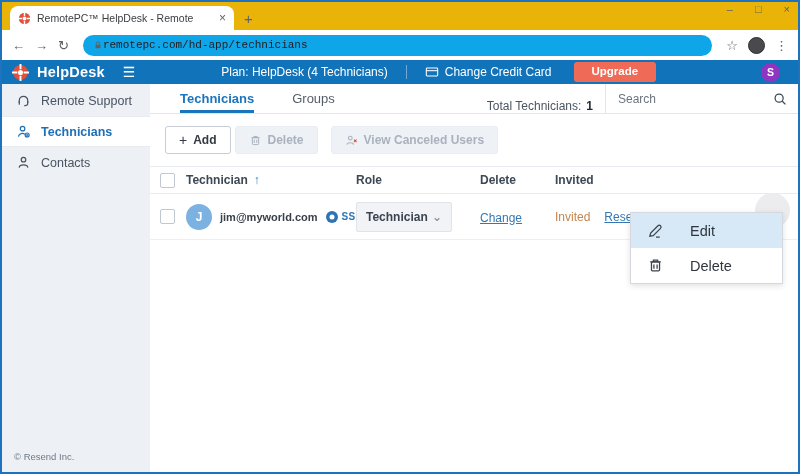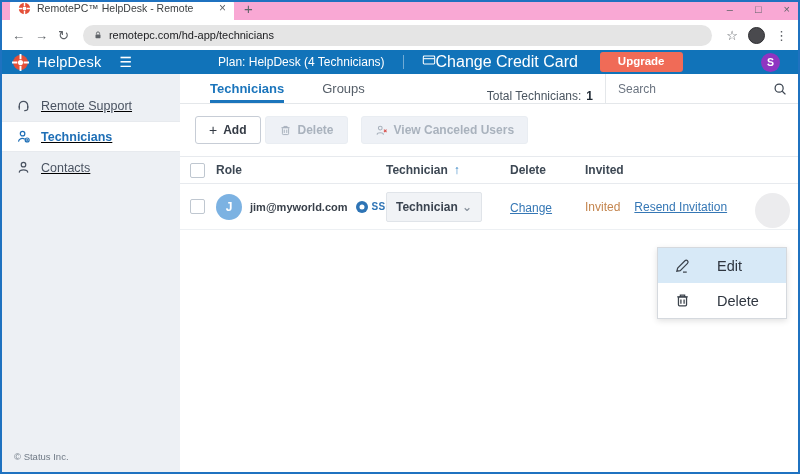--- a/index.html
+++ b/index.html
@@ -4,54 +4,54 @@
 <style>
   * { margin:0; padding:0; box-sizing:border-box; }
   html,body { background:#fff; }
   body { font-family:"Liberation Sans","DejaVu Sans",sans-serif; }
   .screen{
     position:relative; width:800px; height:474px;
     border:2px solid #1f72c0; display:flex; flex-direction:column;
     background:#fff; overflow:hidden;
   }
   
-  .tabstrip{ height:18px; background:#f9a8d4; display:flex; align-items:flex-end; flex:0 0 auto; position:relative;}
+  .tabstrip{ height:28px; background:#eab308; display:flex; align-items:flex-end; flex:0 0 auto; position:relative;}
   .tab{ margin-left:8px; width:224px; height:24px; background:#fff; border-radius:8px 8px 0 0;
         display:flex; align-items:center; padding:0 8px; gap:6px; }
   .tab-title{ font-size:10.5px; color:#3c4043; white-space:nowrap; overflow:hidden; text-overflow:ellipsis; flex:1;}
   .tab-close{ font-size:12px; color:#5f6368; line-height:1; cursor:default;}
   .newtab{ font-size:15px; color:#5f6368; margin:0 0 4px 10px; line-height:1;}
   .wincontrols{ position:absolute; right:8px; top:2px; display:flex; gap:22px; align-items:center;}
   .wincontrols span{ font-size:11px; color:#5f6368; line-height:1;}
   .favicon{ width:13px; height:13px; display:inline-flex;}
   .favicon svg{ width:100%; height:100%;}
   
   .urlbar{ height:30px; background:#fff; display:flex; align-items:center; padding:0 10px; gap:10px; flex:0 0 auto;}
   .navic{ font-size:13px; color:#5f6368; line-height:1;}
-  .urlpill{ flex:1; height:21px; background:#e5e5e5; border-radius:11px; display:flex; align-items:center; padding:0 10px; gap:6px; margin:0 4px;}
+  .urlpill{ flex:1; height:21px; background:#0ea5e9; border-radius:11px; display:flex; align-items:center; padding:0 10px; margin:0 4px;font-family:Liberation Mono, monospace;}
   .urlpill svg{ width:10px; height:10px; flex:0 0 auto;}
   .urltext{ font-size:11px; color:#202124;}
   .chrome-avatar{ width:17px; height:17px; border-radius:50%; background:#4a4a4e; border:1px solid #2f2f33;}
   
   .appheader{ height:24px; background:#1173b9; display:flex; align-items:center; padding:0 10px; gap:8px; flex:0 0 auto; color:#fff;}
   .logo{ width:17px; height:17px; display:inline-flex;}
   .logo svg{ width:100%; height:100%;}
-  .brand{ font-size:14.5px; font-weight:normal; letter-spacing:.2px;}
+  .brand{ font-size:14.5px; font-weight:bold; letter-spacing:.2px;}
   .hamburger{ font-size:14px; margin-left:10px; line-height:1;}
   .plantext{ font-size:12px; margin-left:78px;}
   .hdivider{ width:1px; height:14px; background:rgba(255,255,255,.4); margin:0 10px;}
-  .cardwrap{ display:flex; align-items:flex-start; font-size:16px;}
+  .cardwrap{ display:flex; align-items:flex-end; gap:6px; font-size:12px;}
   .cardwrap svg{ width:14px; height:14px;}
   .upgrade{ margin-left:14px; background:#f06b57; color:#fff; font-size:11.5px; font-weight:bold;
             border:none; border-radius:3px; padding:3px 18px; line-height:1.2;}
   .avatar-s{ margin-left:auto; margin-right:8px; width:19px; height:19px; border-radius:50%; background:#8f35c1;
              color:#fff; font-size:10.5px; font-weight:bold; display:flex; align-items:center; justify-content:center;}
   
   .appbody{ flex:1; display:flex; min-height:0;}
-  .sidebar{ width:178px; background:#edf0f4; position:relative; flex:0 0 auto; padding-top:16px;text-decoration:underline;}
+  .sidebar{ width:148px; background:#edf0f4; position:relative; flex:0 0 auto; padding-top:1px;}
   .s-item{ height:31px; display:flex; align-items:center; gap:10px; padding-left:14px; font-size:12.5px; color:#4a5361;}
   .s-item svg{ width:15px; height:15px; flex:0 0 auto;}
   .s-item.active{ background:#fff; color:#1f6fb6; font-weight:bold; border-top:1px solid #e7eaee; border-bottom:1px solid #e7eaee;}
   .s-chev{ margin-left:auto; margin-right:12px; color:#8a929c; font-size:13px;}
   .s-footer{ position:absolute; left:12px; bottom:10px; font-size:9.5px; color:#707a86;}
   
   .main{ flex:1; background:#fff; display:flex; flex-direction:column; min-width:0;}
   .tabsrow{ height:30px; border-bottom:1px solid #e4e7ea; display:flex; align-items:stretch; flex:0 0 auto;}
   .mtab{ display:flex; align-items:center; font-size:13px; color:#555e68; margin-left:38px; border-bottom:3px solid transparent; padding-top:2px;}
   .mtab:first-child{ margin-left:30px;}
@@ -84,22 +84,22 @@
   .sso-dot{ width:12px; height:12px; border-radius:50%; background:#fff; box-shadow:inset 0 0 0 3.5px #2e74b5;}
   .ssotext{ font-size:10px; font-weight:bold; color:#2e74b5; letter-spacing:.3px;}
   .dropdown{ width:96px; height:30px; background:#f1f3f6; border:1px solid #e0e4e9; border-radius:2px;
              display:inline-flex; align-items:center; justify-content:space-between; padding:0 9px; font-size:12px; font-weight:bold; color:#3b4450;}
   .caret{ color:#8a939e; font-size:12px; line-height:1;}
   a.lnk{ font-size:12px; color:#3577b5; text-decoration:underline; white-space:nowrap;}
   .statuscell{ display:flex; align-items:center; gap:14px; white-space:nowrap; overflow:hidden;}
   .invited{ font-size:12px; color:#c4854e;}
   
   .hovercircle{ position:absolute; left:753px; top:191px; width:35px; height:35px; border-radius:50%; background:#ececee; z-index:30;}
-  .ctxmenu{ position:absolute; left:655px; top:210px; width:130px; background:#fff; border:1px solid #d5d9de;
-            box-shadow:0 2px 6px rgba(0,0,0,.12); z-index:40;margin-top:35px;}
+  .ctxmenu{ position:absolute; left:628px; top:210px; width:153px; background:#fff; border:1px solid #d5d9de;
+            box-shadow:0 2px 6px rgba(0,0,0,.12); z-index:40;}
   .mi{ height:35px; display:flex; align-items:center; padding-left:16px; gap:26px; font-size:14.5px; color:#2f3640;}
   .mi svg{ width:17px; height:17px; flex:0 0 auto;}
   .mi.hl{ background:#d7e9f7;}
 </style>
 </head>
 <body>
 
 <div class="screen">
 
   <div class="tabstrip">
@@ -181,21 +181,21 @@
           </svg>
         <span>Technicians</span>
       </div>
       <div class="s-item">
         <svg viewBox="0 0 16 16" fill="none" stroke="currentColor" stroke-width="1.3" stroke-linecap="round">
             <circle cx="8" cy="5" r="2.4"></circle>
             <path d="M3.5 13c.5-3.2 8.5-3.2 9 0"></path>
           </svg>
         <span>Contacts</span>
       </div>
-      <div class="s-footer">© Status Inc.</div>
+      <div class="s-footer">© Resend Inc.</div>
     </aside>
 
     <main class="main">
 
       <div class="tabsrow">
         <div class="mtab active">Technicians</div>
         <div class="mtab">Groups</div>
         <div class="totalwrap">
           <span>Total Technicians:</span>
           <span class="totalval">1</span>
@@ -228,24 +228,24 @@
               <circle cx="6.5" cy="5" r="2.3"></circle>
               <path d="M2.5 13c.4-2.9 7.6-2.9 8 0"></path>
               <path d="M11 6.8l3.2 3.2M14.2 6.8L11 10" stroke="#d9534f"></path>
             </svg>
           <span>View Canceled Users</span>
         </button>
       </div>
 
       <div class="tgrid thead">
         <span class="cb"></span>
-        <span>Role</span>
         <span>
           <span>Technician</span><span class="sortarrow">↑</span>
         </span>
+        <span>Role</span>
         <span>Delete</span>
         <span>Invited</span>
       </div>
 
       <div class="tgrid trow">
         <span class="cb"></span>
         <span class="techcell">
           <span class="avatar-j">J</span>
           <span class="email">jim@myworld.com</span>
           <span class="ssowrap">

